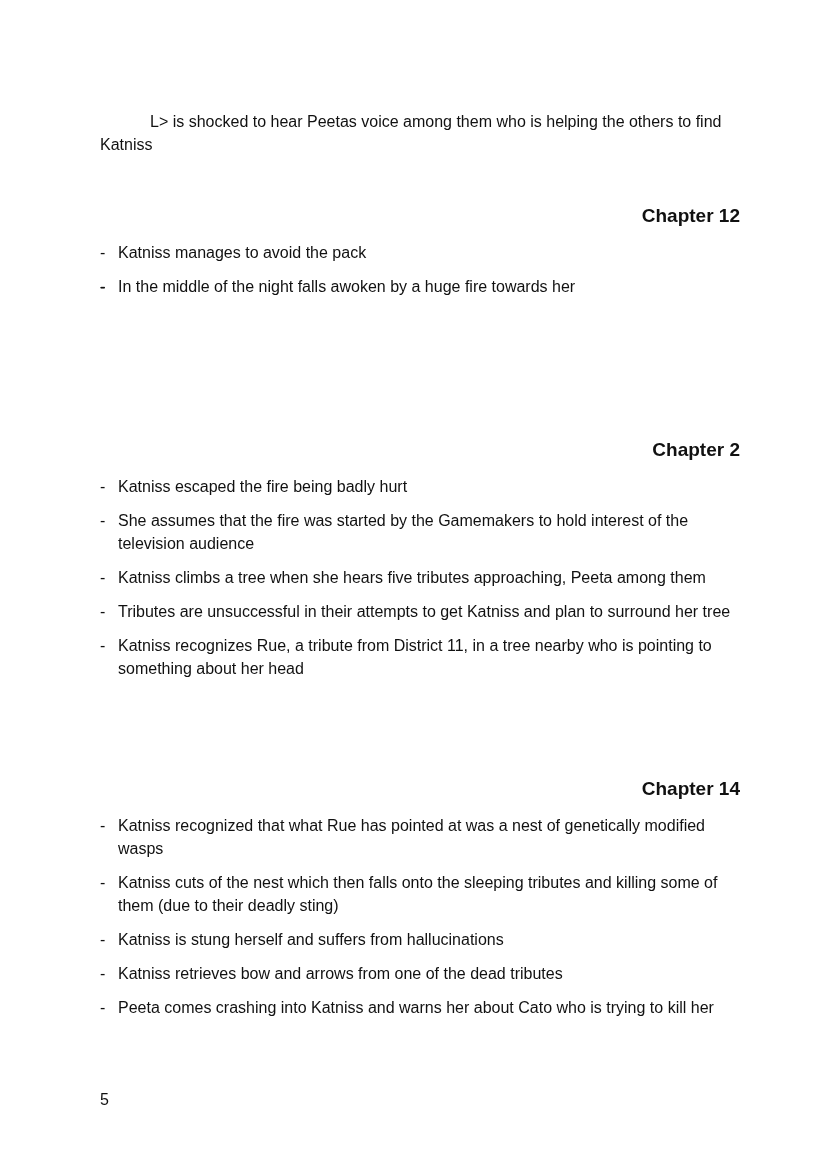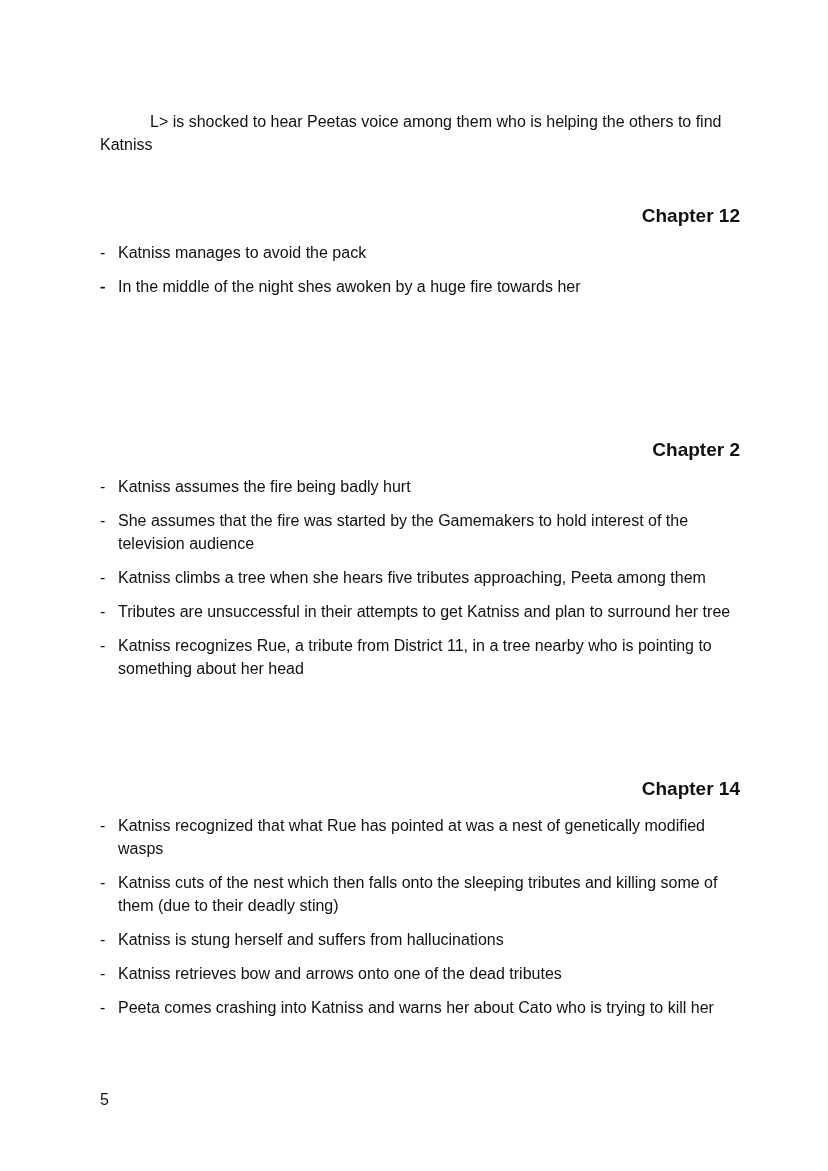--- a/index.html
+++ b/index.html
@@ -38,40 +38,40 @@
   <p class="intro" style="margin:0;">
     <span class="indent"></span><span>L&gt;</span> <span>is shocked to hear Peetas voice among them who is helping the others to find Katniss</span>
   </p>
 
   <div class="section" style="top:204px;">
     <h2 class="chapter-title">Chapter 12</h2>
     <ul class="bullets">
       <li><span class="dash">-</span><span>Katniss manages to avoid the pack</span></li>
       <li><span class="dash">-</span></li>
       <li><span class="dash">-</span></li>
-      <li><span class="dash">-</span><span>In the middle of the night shes awoken by a huge fire towards her</span></li>
+      <li><span class="dash">-</span><span>In the middle of the night falls awoken by a huge fire towards her</span></li>
     </ul>
   </div>
 
   <div class="section" style="top:438px;">
     <h2 class="chapter-title">Chapter 2</h2>
     <ul class="bullets">
-      <li><span class="dash">-</span><span>Katniss assumes the fire being badly hurt</span></li>
+      <li><span class="dash">-</span><span>Katniss escaped the fire being badly hurt</span></li>
       <li><span class="dash">-</span><span>She assumes that the fire was started by the Gamemakers to hold interest of the television audience</span></li>
       <li><span class="dash">-</span><span>Katniss climbs a tree when she hears five tributes approaching, Peeta among them</span></li>
       <li><span class="dash">-</span><span>Tributes are unsuccessful in their attempts to get Katniss and plan to surround her tree</span></li>
       <li><span class="dash">-</span><span>Katniss recognizes Rue, a tribute from District 11, in a tree nearby who is pointing to something about her head</span></li>
     </ul>
   </div>
 
   <div class="section" style="top:777px;">
     <h2 class="chapter-title">Chapter 14</h2>
     <ul class="bullets">
       <li><span class="dash">-</span><span>Katniss recognized that what Rue has pointed at was a nest of genetically modified wasps</span></li>
       <li><span class="dash">-</span><span>Katniss cuts of the nest which then falls onto the sleeping tributes and killing some of them (due to their deadly sting)</span></li>
       <li><span class="dash">-</span><span>Katniss is stung herself and suffers from hallucinations</span></li>
-      <li><span class="dash">-</span><span>Katniss retrieves bow and arrows onto one of the dead tributes</span></li>
+      <li><span class="dash">-</span><span>Katniss retrieves bow and arrows from one of the dead tributes</span></li>
       <li><span class="dash">-</span><span>Peeta comes crashing into Katniss and warns her about Cato who is trying to kill her</span></li>
     </ul>
   </div>
 
   <div class="page-number">5</div>
 </div>
 
 </body></html>

